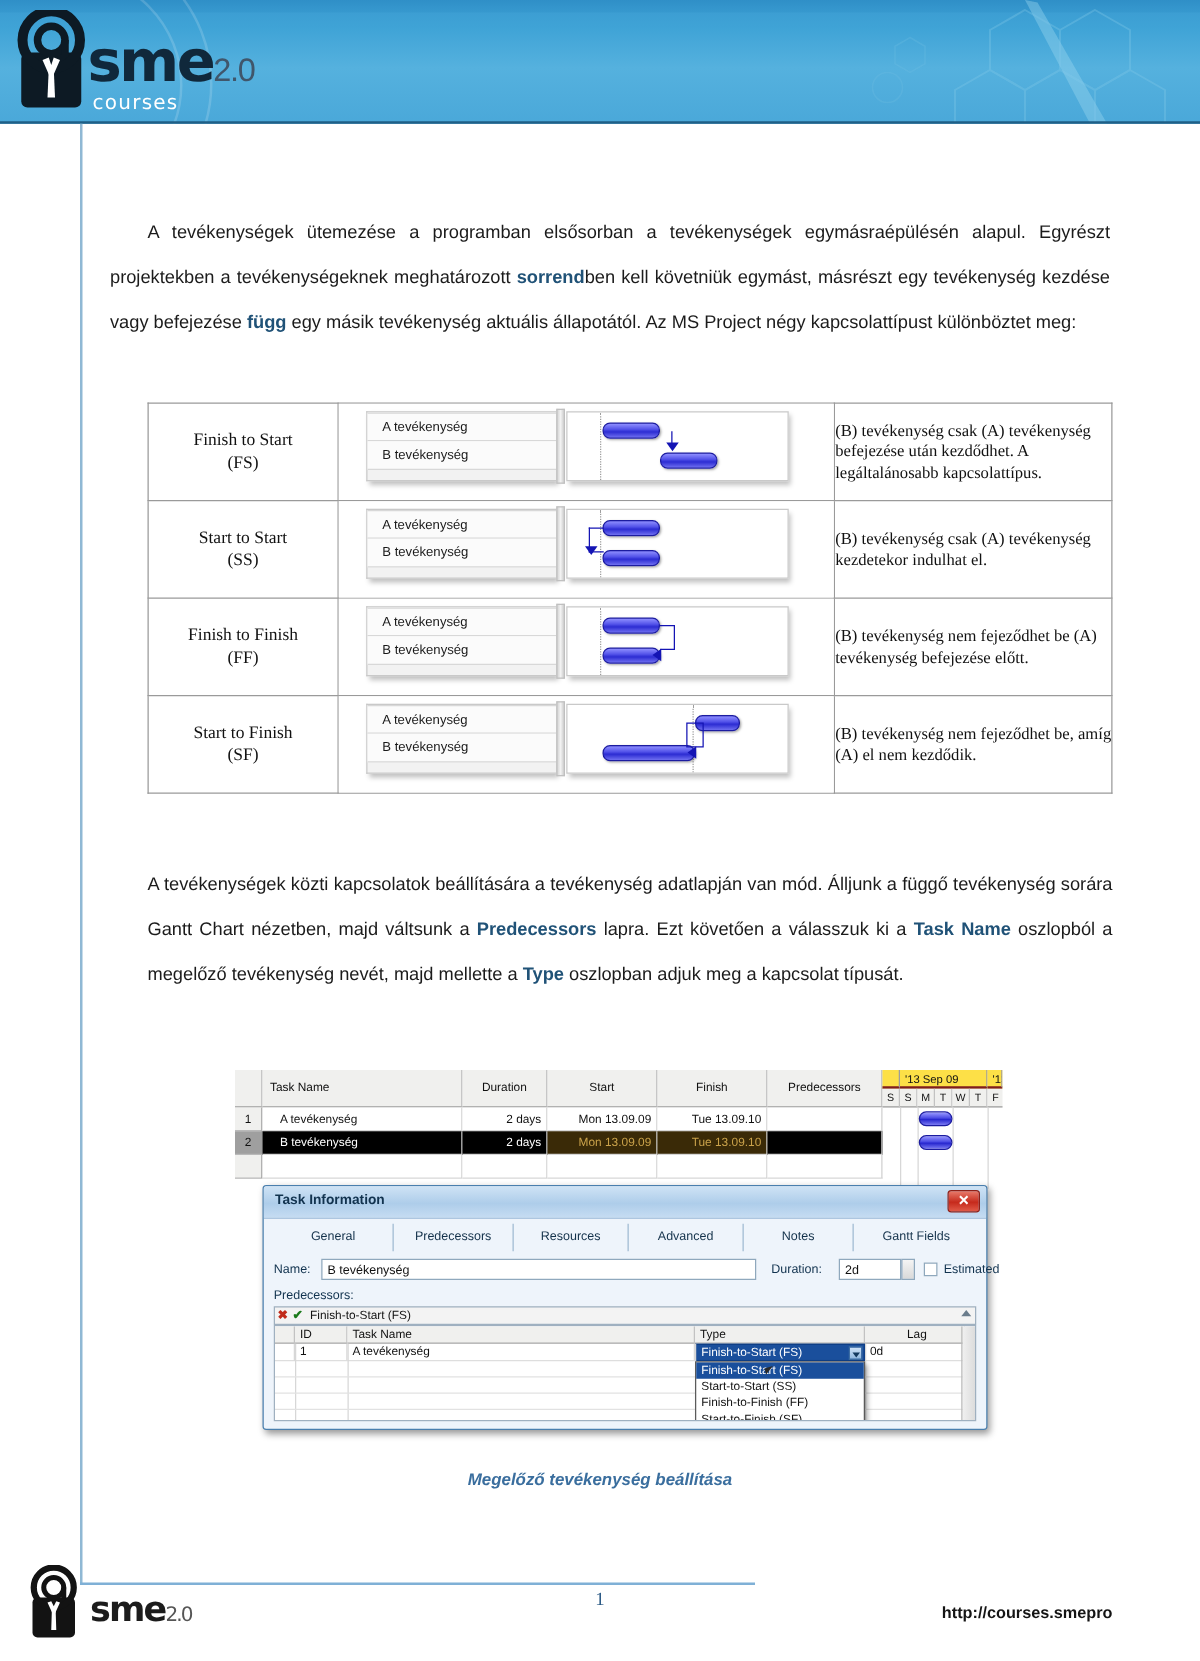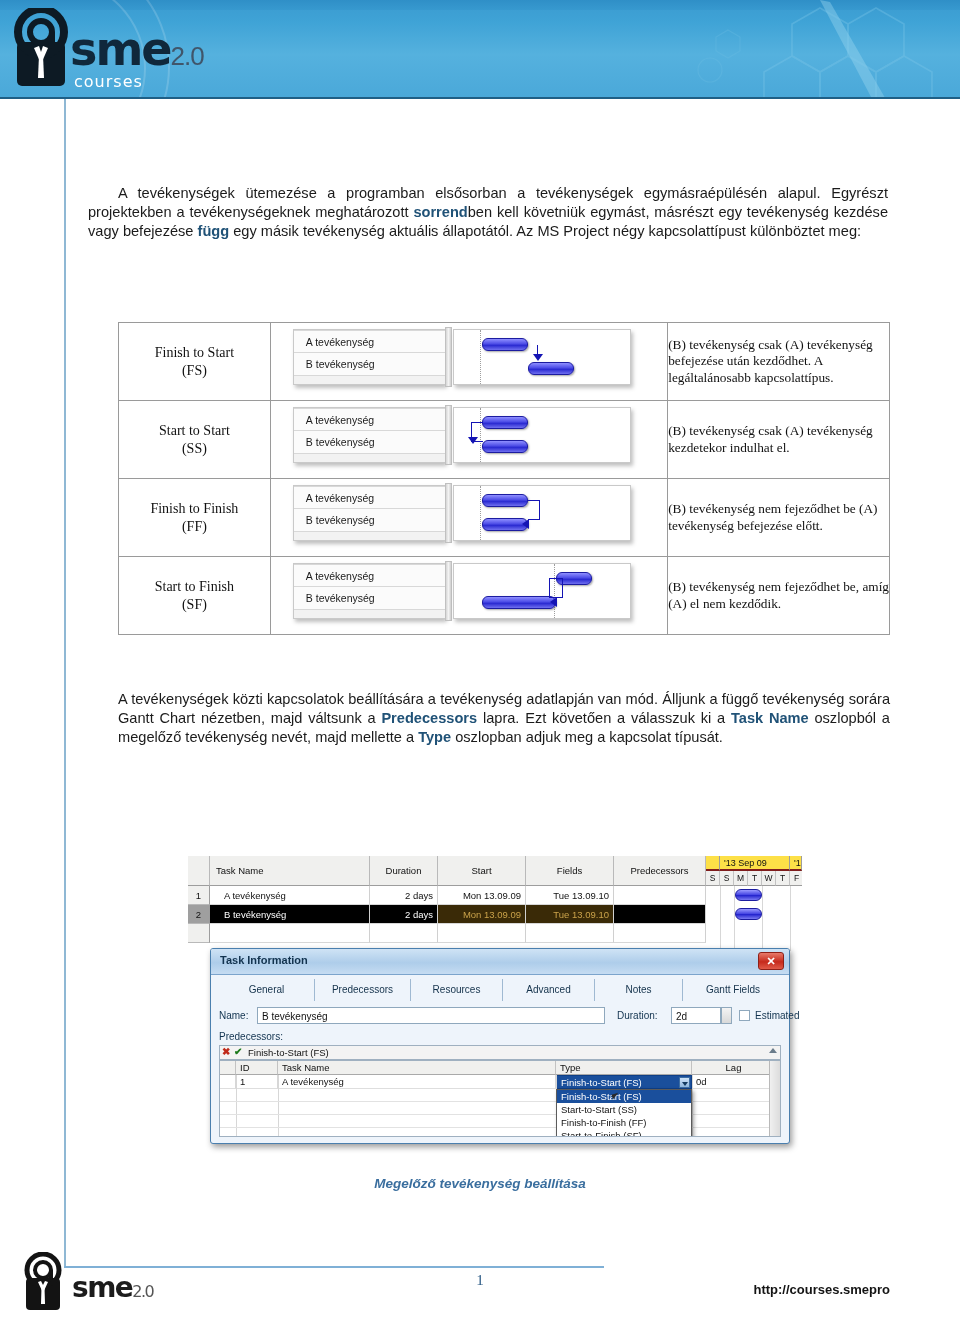--- a/index.html
+++ b/index.html
@@ -51,22 +51,22 @@
   
   #content{ position:absolute; left:88px; top:168px; width:800px; }
 
   h1.page-title{
     margin:0 0 6px 0;
     font-family:"Liberation Serif", serif;
     font-weight:700; font-size:22px; color:#2f5476; letter-spacing:.2px;
   }
 
   p.body{
-    margin:16px 0 0 0;
-    font-size:14.6px; line-height:19px; color:#1b1b1b;
+    margin:0 0 0 0;
+    font-size:14.6px; line-height:36px; color:#1b1b1b;
     text-align:justify;
     font-family:"Liberation Sans", sans-serif;
   }
   p.body.indent{ text-indent:30px; }
   .hl{ color:#205277; font-weight:bold; }
 
   
   #reltable{
     position:absolute; left:118px; top:322px; width:772px;
     border-collapse:collapse;
@@ -450,21 +450,21 @@
   <p class="body" style="margin-top:18px;"><span>A tevékenységek közti kapcsolatok beállítására a tevékenység adatlapján van mód. Álljunk a függő tevékenység sorára Gantt Chart nézetben, majd váltsunk a </span><span class="hl">Predecessors</span><span> lapra. Ezt követően a válasszuk ki a </span><span class="hl">Task Name</span><span> oszlopból a megelőző tevékenység nevét, majd mellette a </span><span class="hl">Type</span><span> oszlopban adjuk meg a kapcsolat típusát.</span></p>
 </div>
 
 <div id="msproj">
 
   <div class="grid">
     <div class="hdr" style="left:0; width:22px;"></div>
     <div class="hdr left" style="left:22px; width:160px;">Task Name</div>
     <div class="hdr" style="left:182px; width:68px;">Duration</div>
     <div class="hdr" style="left:250px; width:88px;">Start</div>
-    <div class="hdr" style="left:338px; width:88px;">Fields</div>
+    <div class="hdr" style="left:338px; width:88px;">Finish</div>
     <div class="hdr" style="left:426px; width:92px;">Predecessors</div>
 
     <div class="tl-top" style="left:518px; width:14px;"></div>
     <div class="tl-top" style="left:532px; width:70px;">'13 Sep 09</div>
     <div class="tl-top" style="left:602px; width:12px;">'13</div>
     <div class="tl-d" style="left:518px;">S</div>
     <div class="tl-d" style="left:532px;">S</div>
     <div class="tl-d" style="left:546px;">M</div>
     <div class="tl-d" style="left:560px;">T</div>
     <div class="tl-d" style="left:574px;">W</div>

